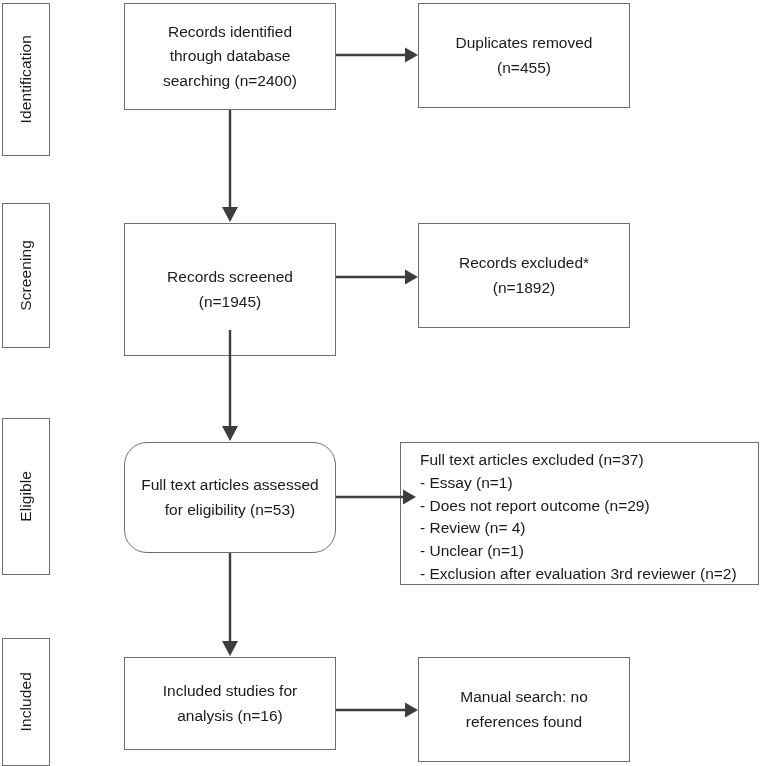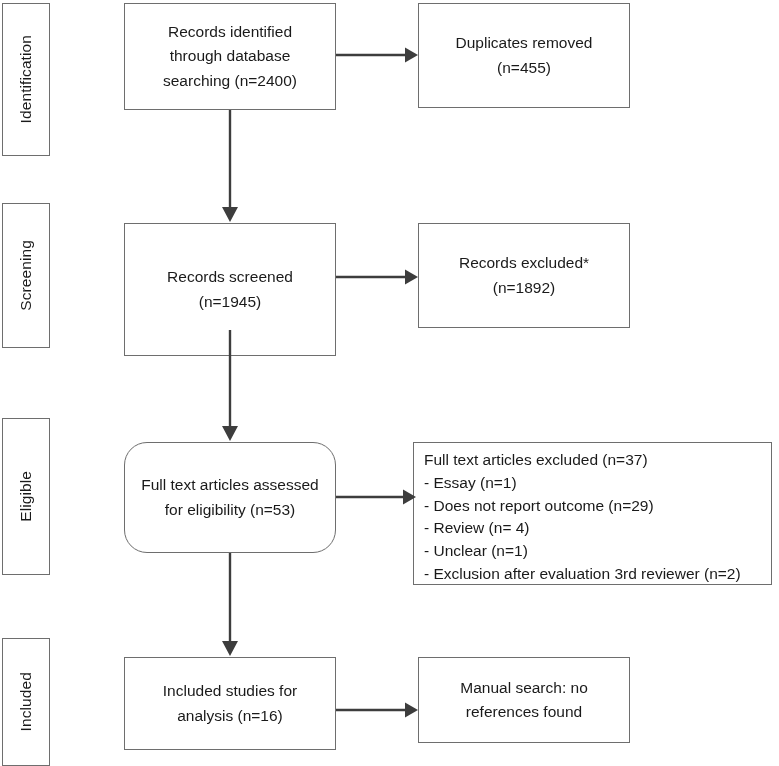--- a/index.html
+++ b/index.html
@@ -156,21 +156,21 @@
       <line class="arrow-stroke" x1="11" y1="0" x2="11" y2="97"></line>
       <polygon class="arrow-head" points="3,96 19,96 11,111"></polygon>
     </svg>
   </div>
 
   <div class="node" style="left:124px; top:442px; width:212px; height:111px;border-radius:23px;">
     <div class="node-text">Full text articles assessed
 for eligibility (n=53)</div>
   </div>
 
-  <div class="node left-align" style="left:413px; top:442px; width:359px; height:143px;">
+  <div class="node left-align" style="left:400px; top:442px; width:359px; height:143px;padding-left:9px;">
     <div class="node-text">Full text articles excluded  (n=37)
 - Essay (n=1)
 - Does not report outcome (n=29)
 - Review (n= 4)
 - Unclear (n=1)
 - Exclusion after evaluation 3rd reviewer (n=2)</div>
   </div>
 
   <div class="connector" style="left:336px; top:486px; width:82px; height:22px;">
     <svg width="82" height="22" viewBox="0 0 82 22">
@@ -184,21 +184,21 @@
       <line class="arrow-stroke" x1="11" y1="0" x2="11" y2="89"></line>
       <polygon class="arrow-head" points="3,88 19,88 11,103"></polygon>
     </svg>
   </div>
 
   <div class="node" style="left:124px; top:657px; width:212px; height:93px;">
     <div class="node-text">Included studies for
 analysis (n=16)</div>
   </div>
 
-  <div class="node" style="left:418px; top:657px; width:212px; height:86px;">
+  <div class="node" style="left:418px; top:657px; width:212px; height:105px;">
     <div class="node-text">Manual search: no
 references found</div>
   </div>
 
   <div class="connector" style="left:336px; top:699px; width:84px; height:22px;">
     <svg width="84" height="22" viewBox="0 0 84 22">
       <line class="arrow-stroke" x1="0" y1="11" x2="70" y2="11"></line>
       <polygon class="arrow-head" points="69,3.5 82,11 69,18.5"></polygon>
     </svg>
   </div>

